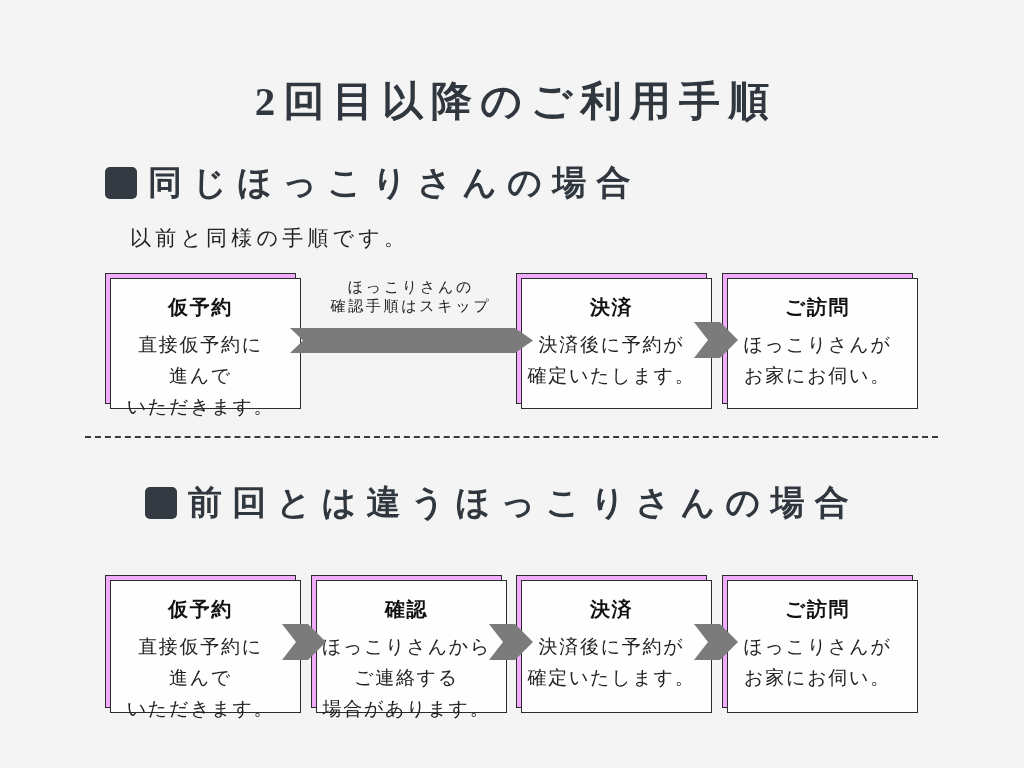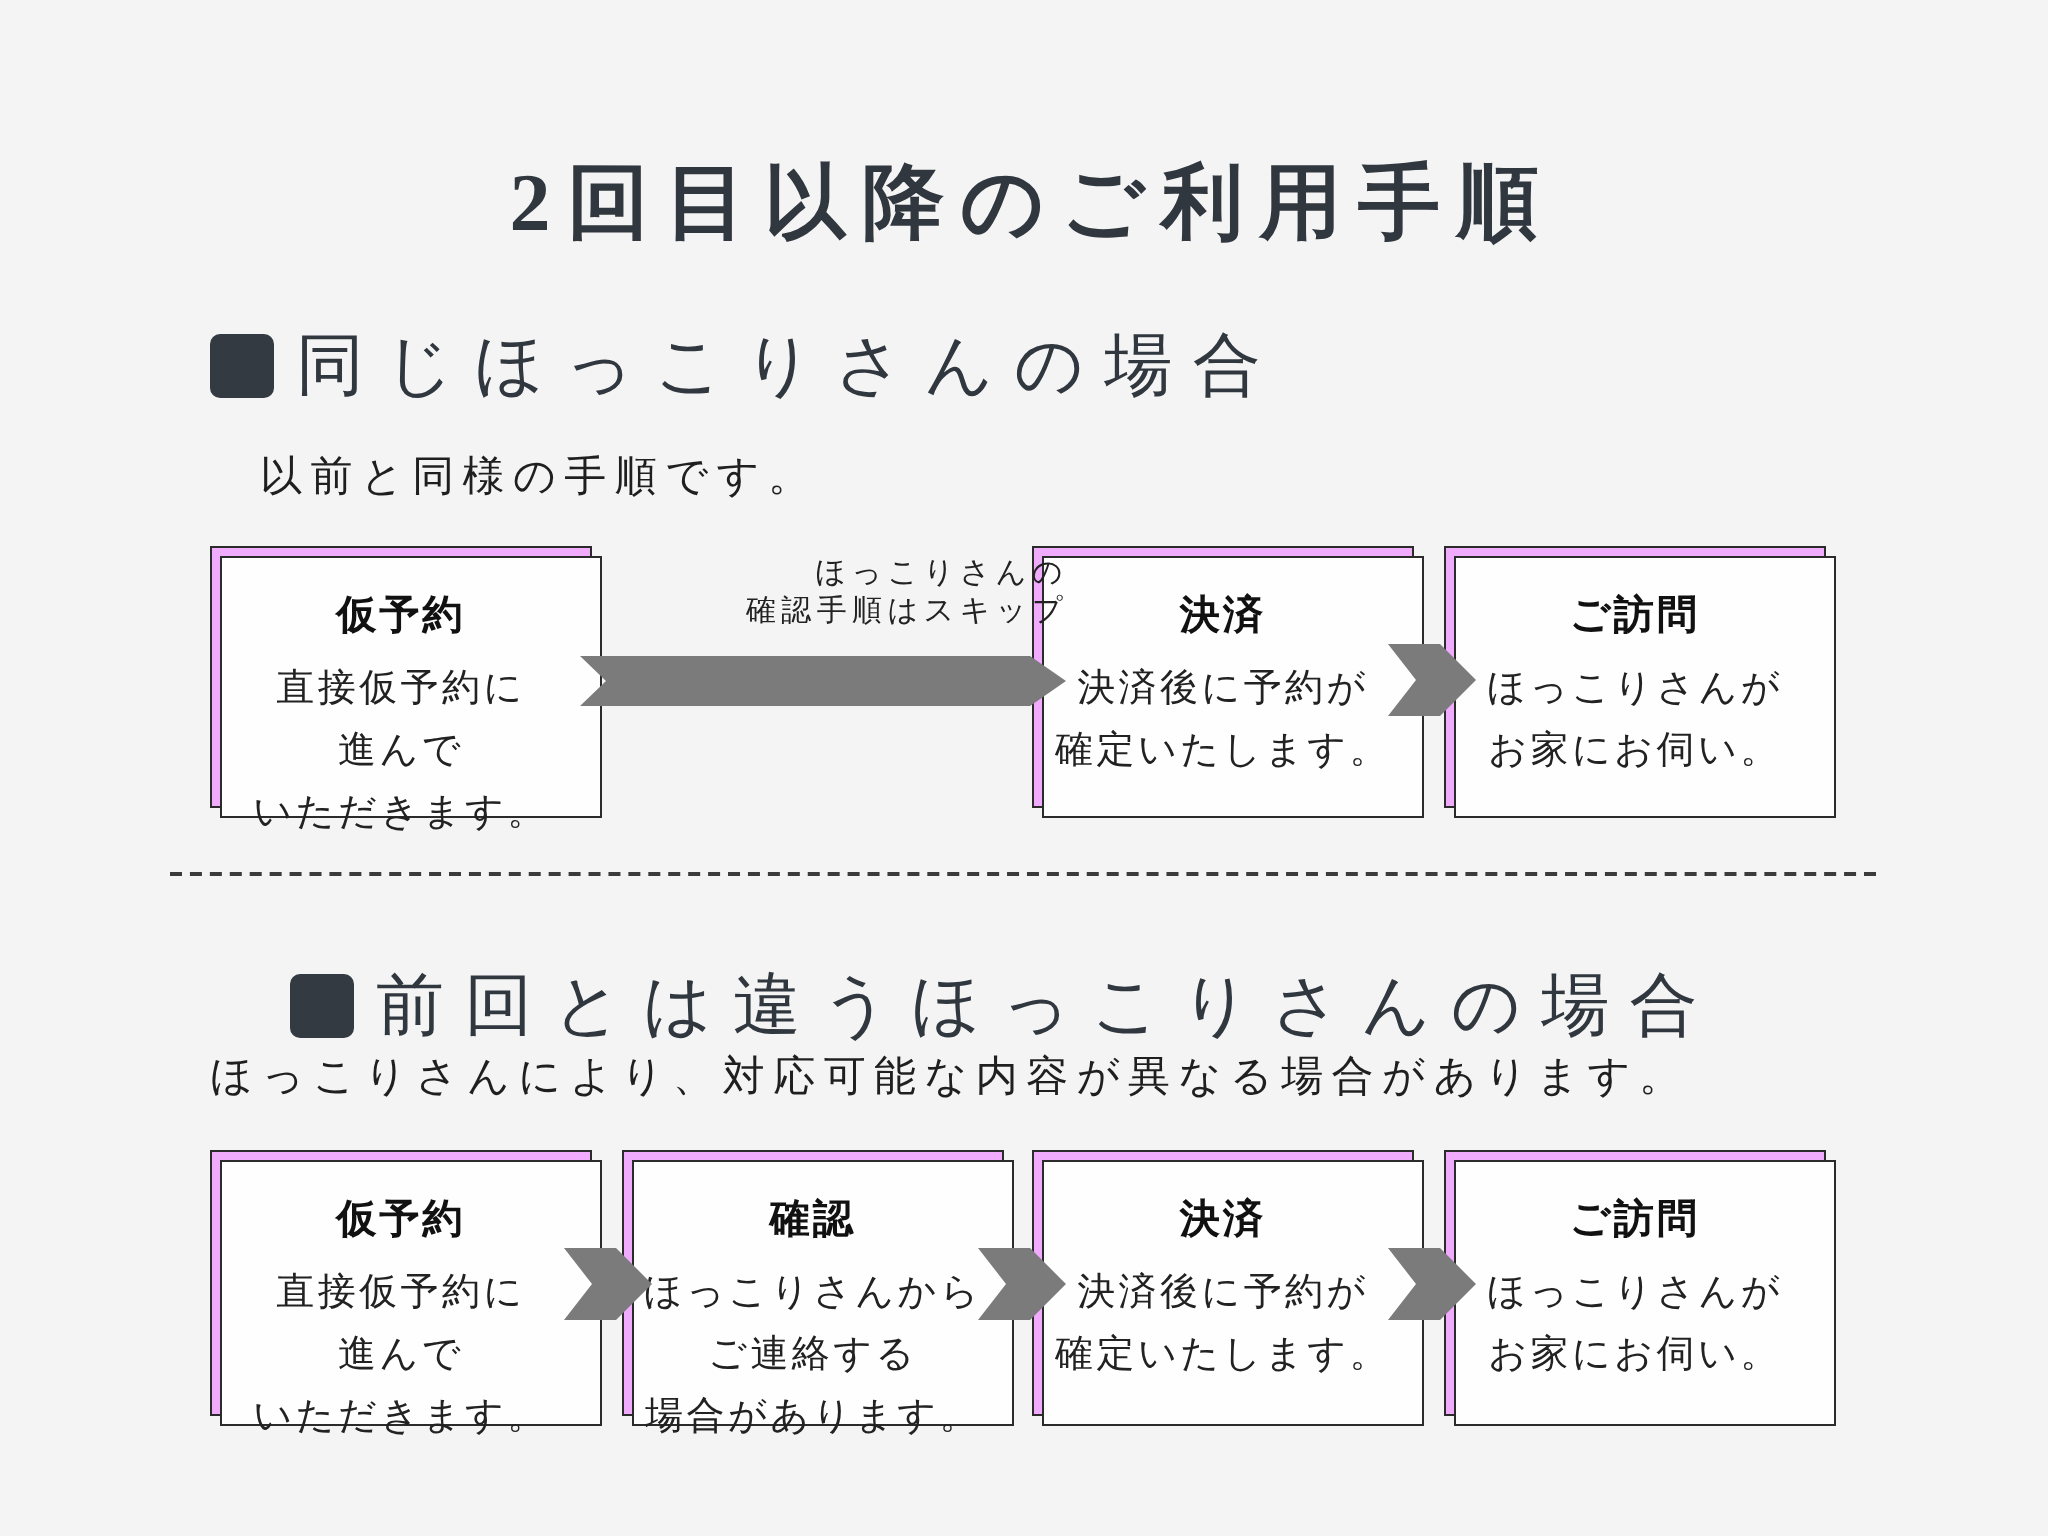--- a/index.html
+++ b/index.html
@@ -14,21 +14,21 @@
 
   .main-title {
     position: absolute; left: 0; right: 0; top: 74px;
     margin: 0; text-align: center; text-indent: 0.2em;
     font-size: 41px; font-weight: bold; letter-spacing: 0.2em;
     color: #30373e;
   }
 
   .section-heading {
     position: absolute; display: flex; align-items: center;
-    font-size: 34px; font-weight: normal; letter-spacing: 0.3em;
+    font-size: 34px; font-weight: bold; letter-spacing: 0.3em;
     color: #30373e; white-space: nowrap;
   }
   .section-heading .bullet {
     width: 32px; height: 32px; background: #333a42;
     border-radius: 5px; flex: none; margin-right: 11px;
   }
   #sec1-heading { left: 105px; top: 160px; }
   #sec2-heading { left: 105px; top: 480px; margin-left: 40px; }
 
   .section-sub {
@@ -59,21 +59,21 @@
   }
   .step-body {
     margin-top: 9px; font-size: 19px; line-height: 1.62;
     letter-spacing: 0.09em; color: #222; white-space: pre-line;
   }
 
   .arrow { position: absolute; z-index: 3; }
 
   .skip-label {
     position: absolute; left: 288px; width: 246px; top: 278px;
-    text-align: right; font-size: 15px; letter-spacing: 0.18em;
+    text-align: center; font-size: 15px; letter-spacing: 0.18em;
     line-height: 1.25; color: #222; white-space: pre-line; z-index: 4;
   }
 
   .divider {
     position: absolute; left: 85px; width: 853px; top: 436px;
     height: 0; border-top: 2px dashed #3b3b3b;
   }
 </style>
 </head>
 <body>
@@ -117,21 +117,20 @@
     <div class="step-body">ほっこりさんが
 お家にお伺い。</div>
   </div>
 
   <div class="divider"></div>
 
   <div class="section-heading" id="sec2-heading">
     <span class="bullet"></span>
     <span>前回とは違うほっこりさんの場合</span>
   </div>
-  <p class="section-sub" id="sec2-sub">ほっこりさんにより、対応可能な内容が異なる場合があります。</p>
 
   <div class="step-box row2" style="left:105px;">
     <div class="step-title">仮予約</div>
     <div class="step-body">直接仮予約に
 進んで
 いただきます。</div>
   </div>
 
   <svg class="arrow" style="left:282px;top:624px;" width="44" height="36">
     <polygon points="0,0 26,0 44,18 26,36 0,36 14,18" fill="#7b7b7b"></polygon>

